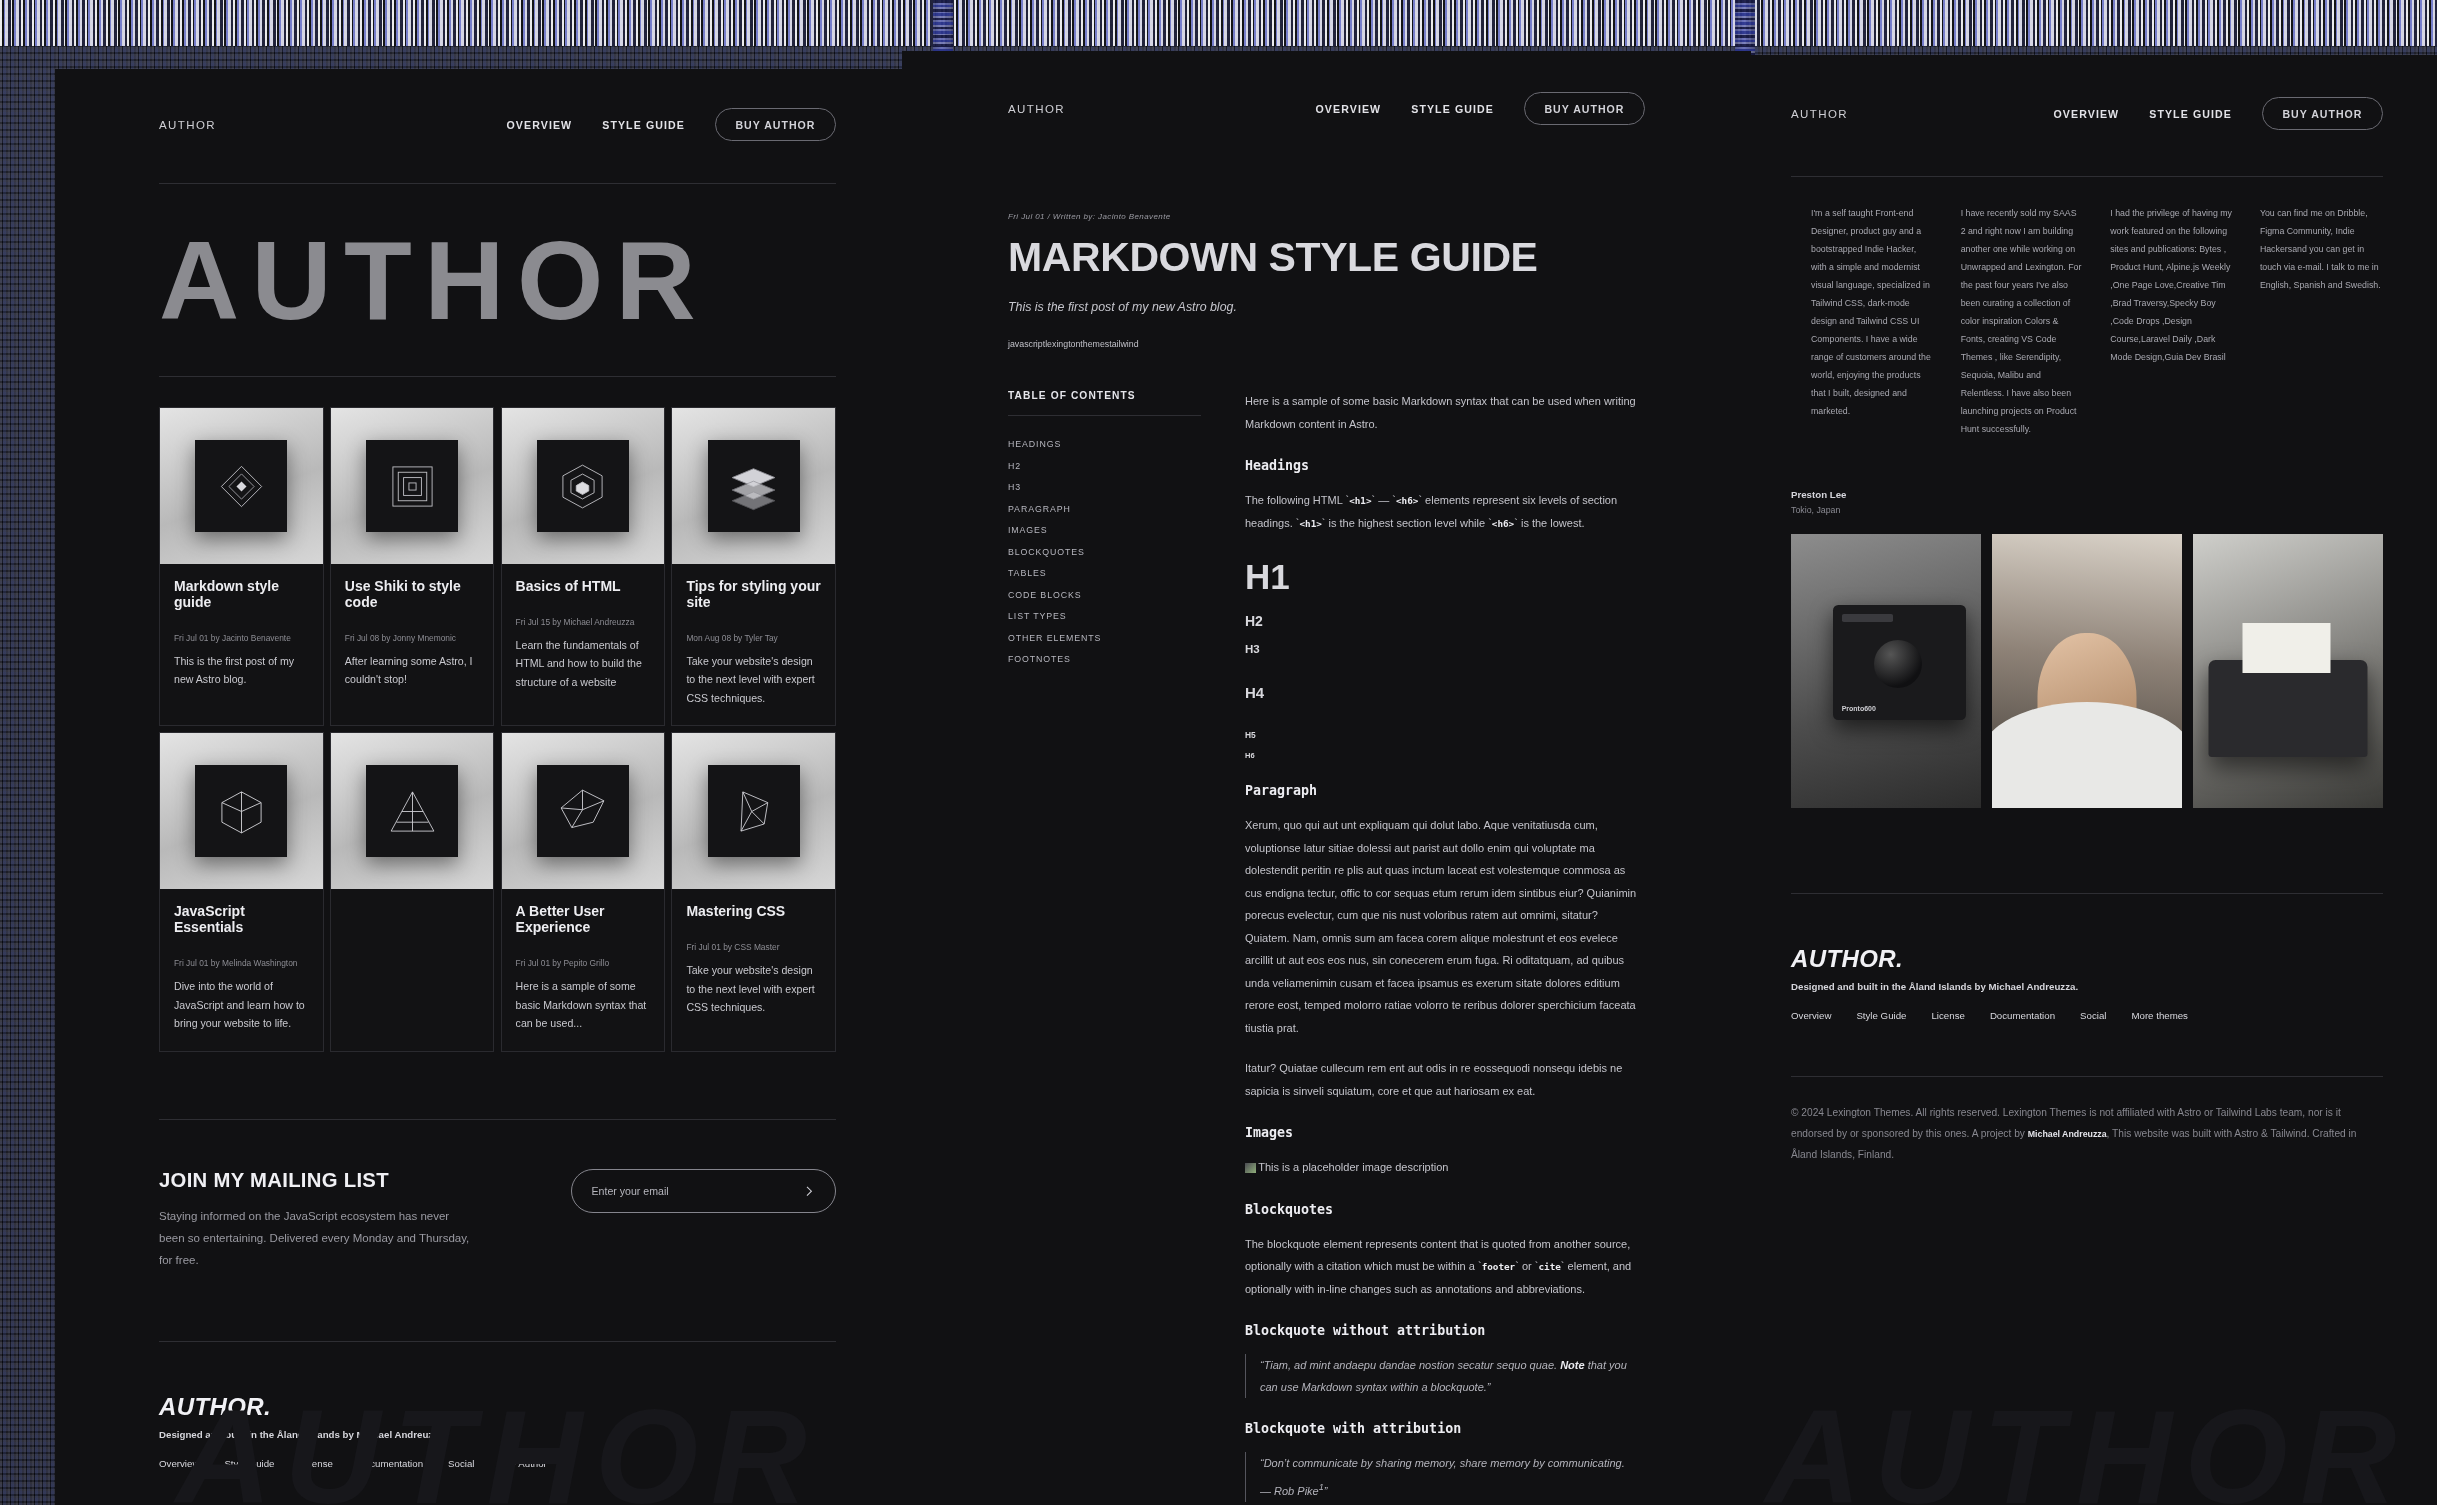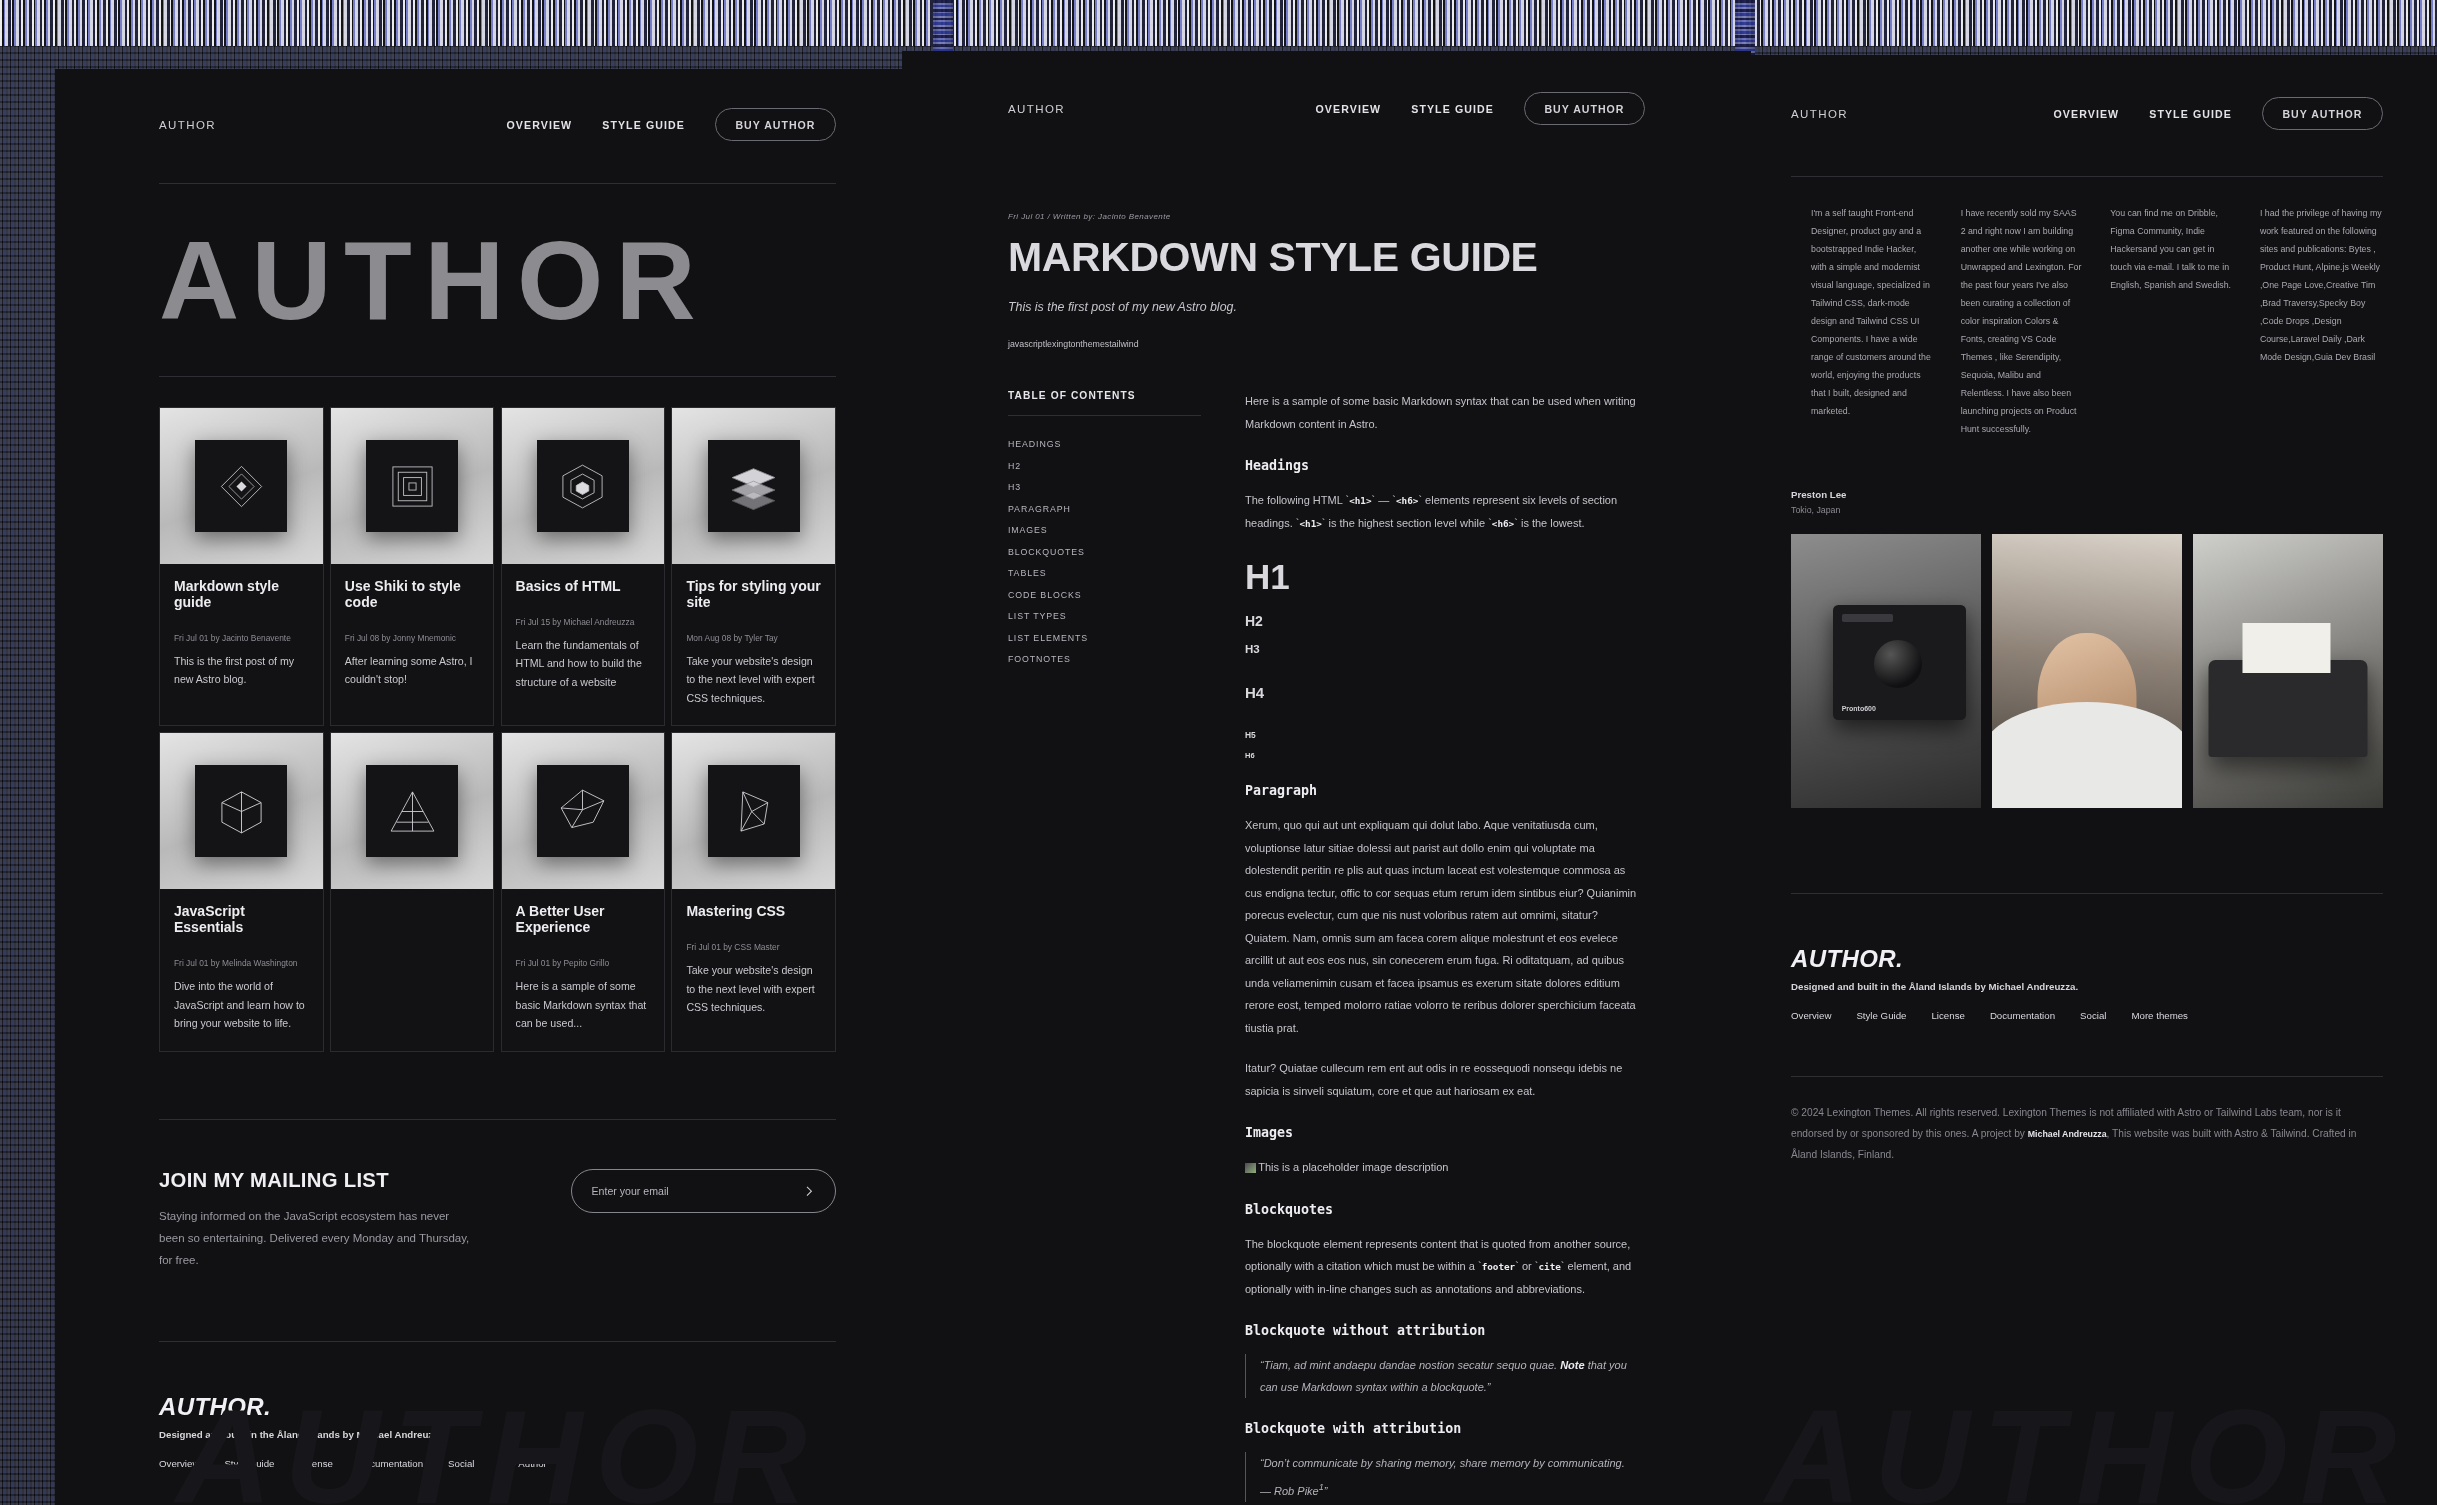--- a/index.html
+++ b/index.html
@@ -379,21 +379,21 @@
         <nav class="toc-list" id="toc">
             <a href="#">HEADINGS</a>
             <a href="#">H2</a>
             <a href="#">H3</a>
             <a href="#">PARAGRAPH</a>
             <a href="#">IMAGES</a>
             <a href="#">BLOCKQUOTES</a>
             <a href="#">TABLES</a>
             <a href="#">CODE BLOCKS</a>
             <a href="#">LIST TYPES</a>
-            <a href="#">LIST ELEMENTS</a>
+            <a href="#">OTHER ELEMENTS</a>
             <a href="#">FOOTNOTES</a>
           </nav>
       </aside>
 
       <article class="prose" style="flex:1;">
         <p>Here is a sample of some basic Markdown syntax that can be used when writing Markdown content in Astro.</p>
 
         <h2 class="md">Headings</h2>
         <p>
           <span>The following HTML </span>`<code>&lt;h1&gt;</code>`<span> — </span>`<code>&lt;h6&gt;</code>`<span> elements represent six levels of section headings. </span>`<code>&lt;h1&gt;</code>`<span> is the highest section level while </span>`<code>&lt;h6&gt;</code>`<span> is the lowest.</span>
@@ -448,22 +448,22 @@
         <button class="pill">BUY AUTHOR</button>
       </div>
     </div>
 
     <div class="rule" style="margin-top:46px"></div>
 
 
     <div class="about-cols" id="aboutcols">
         <p>I'm a self taught Front-end Designer, product guy and a bootstrapped Indie Hacker, with a simple and modernist visual language, specialized in Tailwind CSS, dark-mode design and Tailwind CSS UI Components. I have a wide range of customers around the world, enjoying the products that I built, designed and marketed.</p>
         <p>I have recently sold my SAAS 2 and right now I am building another one while working on Unwrapped and Lexington. For the past four years I've also been curating a collection of color inspiration Colors &amp; Fonts, creating VS Code Themes , like Serendipity, Sequoia, Malibu and Relentless. I have also been launching projects on Product Hunt successfully.</p>
+        <p>I had the privilege of having my work featured on the following sites and publications: Bytes , Product Hunt, Alpine.js Weekly ,One Page Love,Creative Tim ,Brad Traversy,Specky Boy ,Code Drops ,Design Course,Laravel Daily ,Dark Mode Design,Guia Dev Brasil</p>
         <p>You can find me on Dribble, Figma Community, Indie Hackersand you can get in touch via e-mail. I talk to me in English, Spanish and Swedish.</p>
-        <p>I had the privilege of having my work featured on the following sites and publications: Bytes , Product Hunt, Alpine.js Weekly ,One Page Love,Creative Tim ,Brad Traversy,Specky Boy ,Code Drops ,Design Course,Laravel Daily ,Dark Mode Design,Guia Dev Brasil</p>
       </div>
 
     <div style="margin-top:51px;">
       <div class="person-name">Preston Lee</div>
       <div class="person-loc">Tokio, Japan</div>
     </div>
 
     <div class="photos">
       <div class="photo p1">
         <div class="polaroid">

